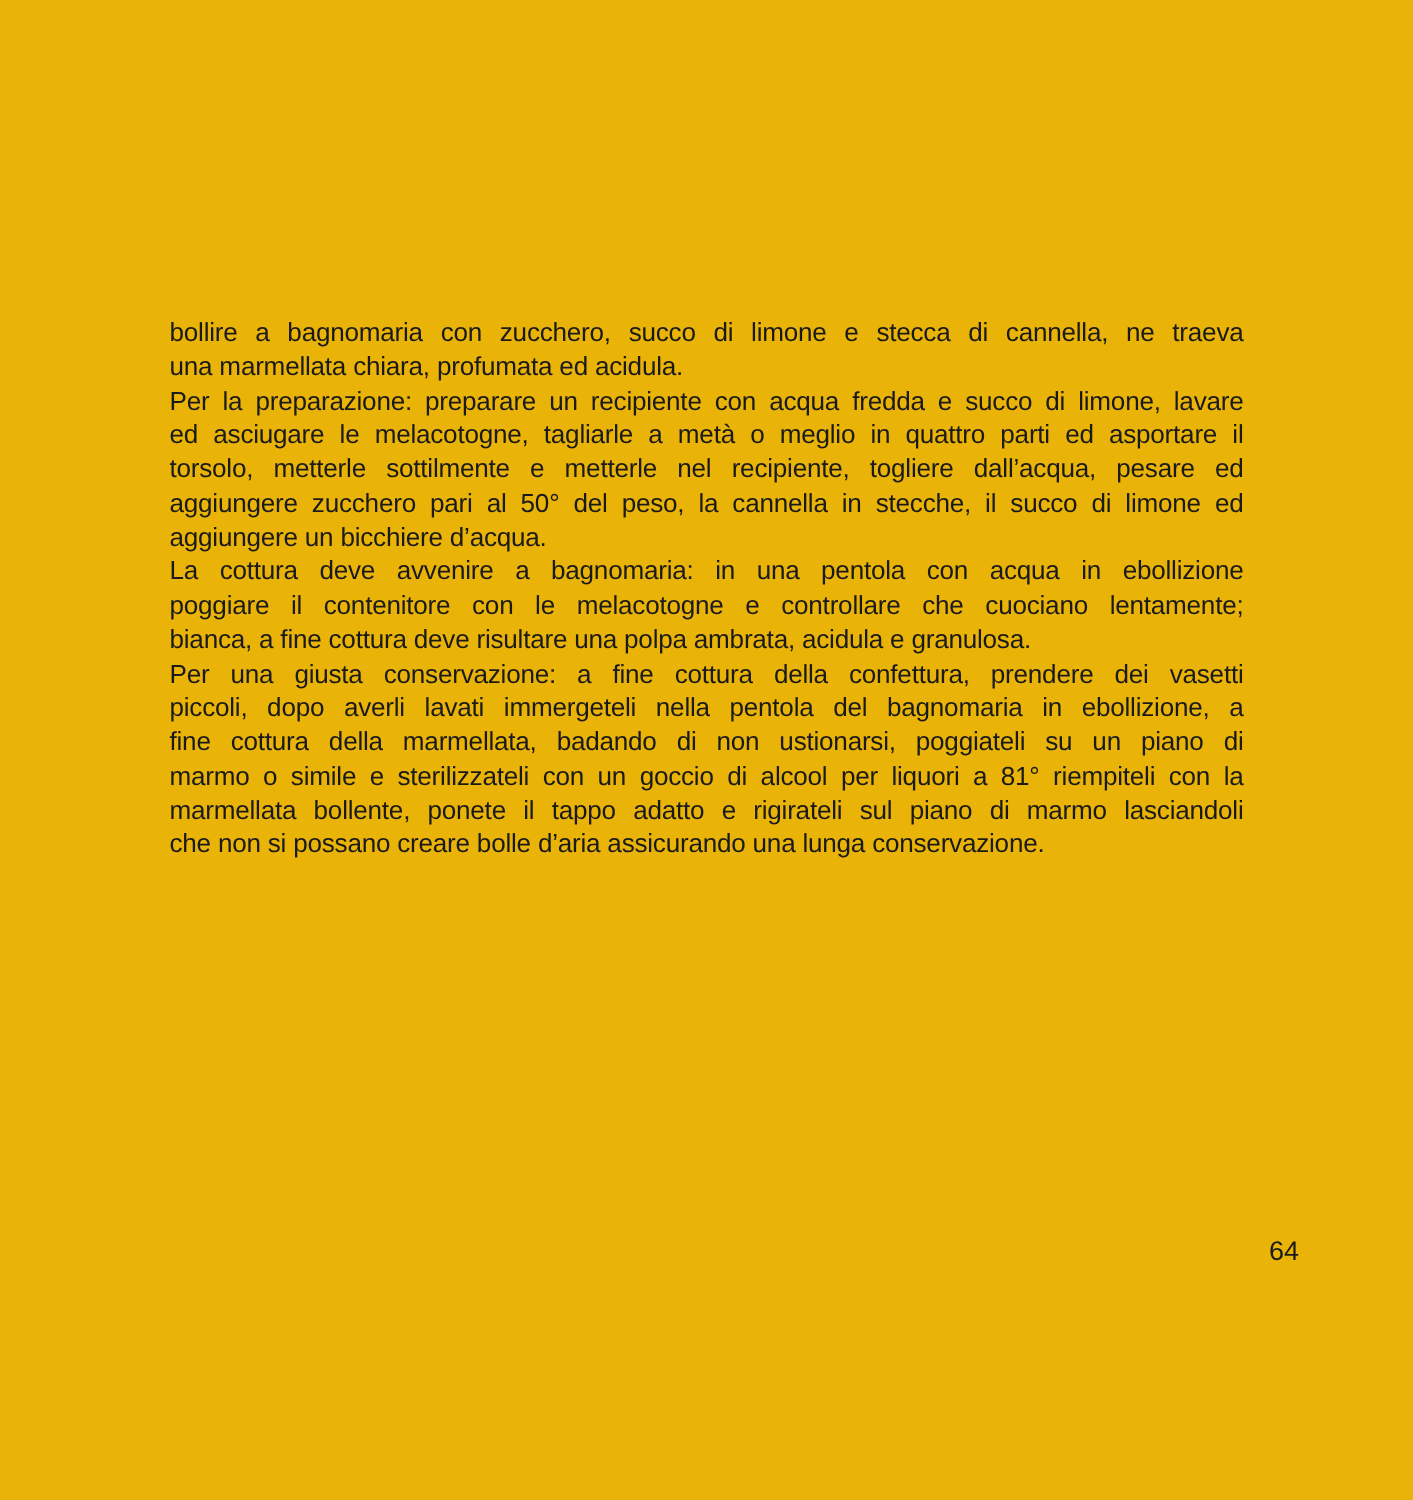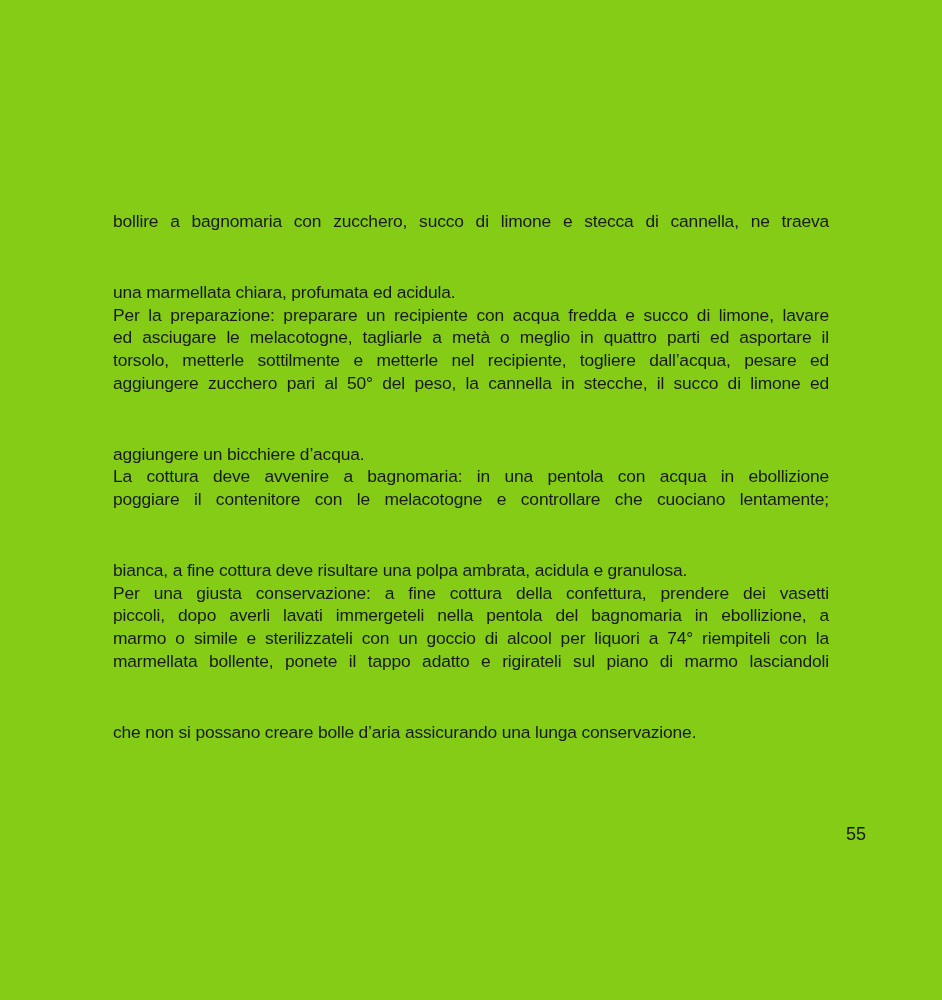--- a/index.html
+++ b/index.html
@@ -11,21 +11,21 @@
       width: 942px;
       height: 1000px;
       position: relative;
       overflow: hidden;
     }
     .page {
       position: absolute;
       left: 0; top: 0;
       width: 942px;
       height: 1000px;
-      background: #84cc16;
+      background: #eab308;
     }
     .body-text {
       position: absolute;
       left: 113px;
       top: 210px;
       width: 716px;
       font-family: "Liberation Sans", sans-serif;
       font-size: 17.4px;
       line-height: 22.75px;
       color: #1a1a1a;
@@ -34,21 +34,20 @@
     .line {
       display: block;
       text-align: justify;
       text-align-last: justify;
       white-space: nowrap;
       height: 22.75px;
       overflow: visible;
     }
     .line.last {
       text-align-last: left;
-      margin-top: 48px;
     }
     .page-number {
       position: absolute;
       left: 846px;
       top: 824px;
       font-family: "Liberation Sans", sans-serif;
       font-size: 18px;
       color: #1a1a1a;
     }
   </style>
@@ -73,20 +72,21 @@
 
     <div>
       <span class="line">La cottura deve avvenire a bagnomaria: in una pentola con acqua in ebollizione</span>
       <span class="line">poggiare il contenitore con le melacotogne e controllare che cuociano lentamente;</span>
       <span class="line last">bianca, a fine cottura deve risultare una polpa ambrata, acidula e granulosa.</span>
     </div>
 
     <div>
       <span class="line">Per una giusta conservazione: a fine cottura della confettura, prendere dei vasetti</span>
       <span class="line">piccoli, dopo averli lavati immergeteli nella pentola del bagnomaria in ebollizione, a</span>
-      <span class="line">marmo o simile e sterilizzateli con un goccio di alcool per liquori a 74° riempiteli con la</span>
+      <span class="line">fine cottura della marmellata, badando di non ustionarsi, poggiateli su un piano di</span>
+      <span class="line">marmo o simile e sterilizzateli con un goccio di alcool per liquori a 81° riempiteli con la</span>
       <span class="line">marmellata bollente, ponete il tappo adatto e rigirateli sul piano di marmo lasciandoli</span>
       <span class="line last">che non si possano creare bolle d’aria assicurando una lunga conservazione.</span>
     </div>
   </div>
 
-  <div class="page-number">55</div>
+  <div class="page-number">64</div>
 </div>
 
 </body></html>

